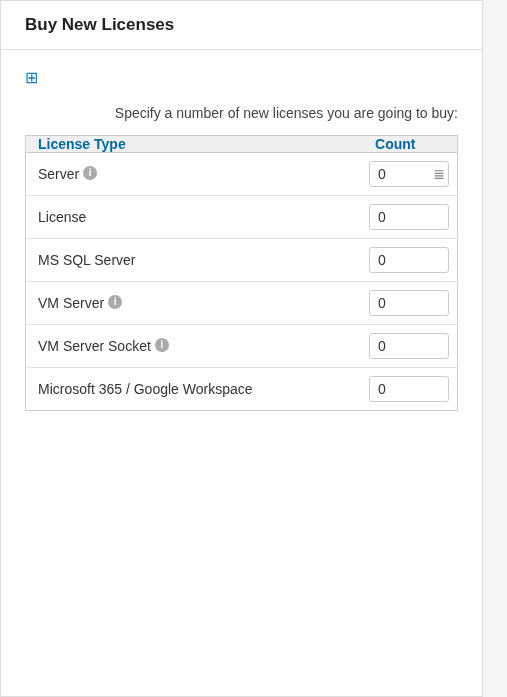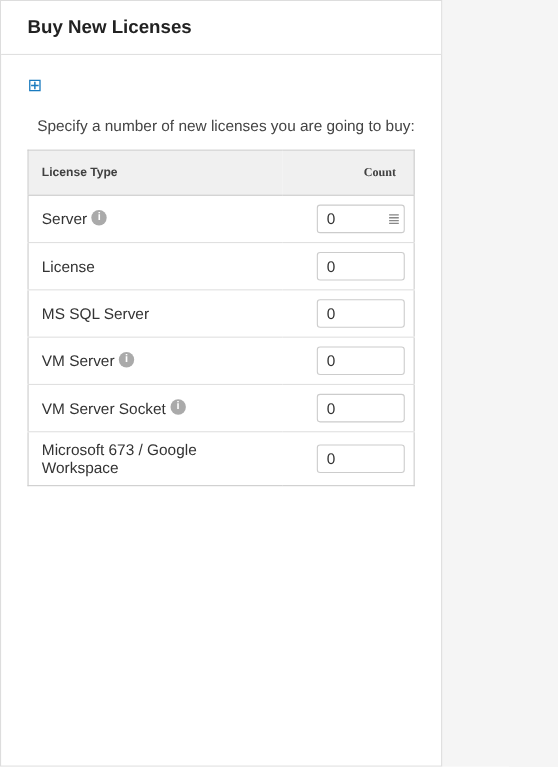--- a/index.html
+++ b/index.html
@@ -10,21 +10,21 @@
     }
 
     body {
       background: #f5f5f5;
       width: 507px;
       min-height: 697px;
     }
 
     .panel {
       background: #fff;
-      width: 402px;
+      width: 483px;
       min-height: 697px;
       border: 1px solid #ddd;
     }
 
     .panel-header {
       padding: 14px 24px 14px 24px;
       border-bottom: 1px solid #e0e0e0;
       background: #fff;
     }
 
@@ -65,33 +65,32 @@
       width: 100%;
       border-collapse: collapse;
       border: 1px solid #ccc;
     }
 
     .license-table thead tr {
       background: #f0f0f0;
     }
 
     .license-table th {
-      padding: 14px 12px;
+      padding: 0 12px;
       text-align: left;
-      font-size: 11px;
+      font-size: 14px;
       font-weight: bold;
-      color: #404040;
+      color: #0369a1;
       border-bottom: 1px solid #ccc;
     }
 
     .license-table th.count-col {
-      text-align: right;
+      text-align: center;
       padding-right: 16px;
       width: 120px;
-      font-family: Liberation Serif, serif;
     }
 
     .license-table td {
       padding: 8px 12px;
       font-size: 14px;
       color: #333;
       border-bottom: 1px solid #e0e0e0;
     }
 
     .license-table td.count-cell {
@@ -238,21 +237,21 @@
               <span class="license-name">VM Server Socket<span class="info-icon">i</span></span>
             </td>
             <td class="count-cell">
               <div class="count-input-wrapper">
                 <input type="text" class="count-input" value="0" style="">
               </div>
             </td>
           </tr>
           <tr>
             <td>
-              <span class="license-name">Microsoft 673 / Google Workspace</span>
+              <span class="license-name">Microsoft 365 / Google Workspace</span>
             </td>
             <td class="count-cell">
               <div class="count-input-wrapper">
                 <input type="text" class="count-input" value="0" style="">
               </div>
             </td>
           </tr>
         </tbody>
     </table>
   </div>

